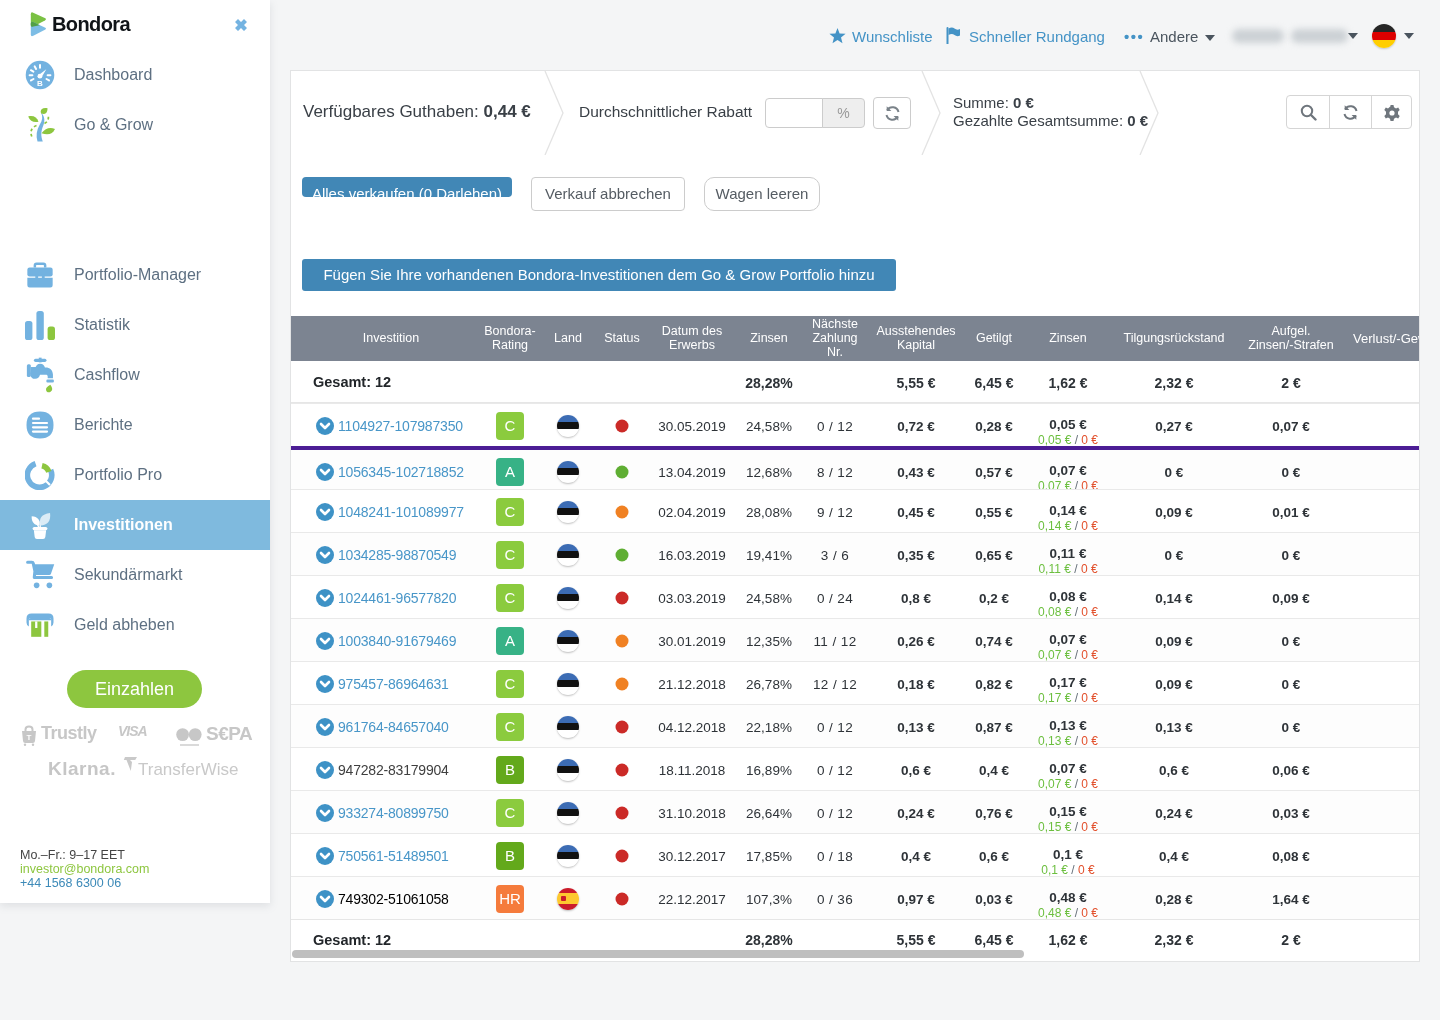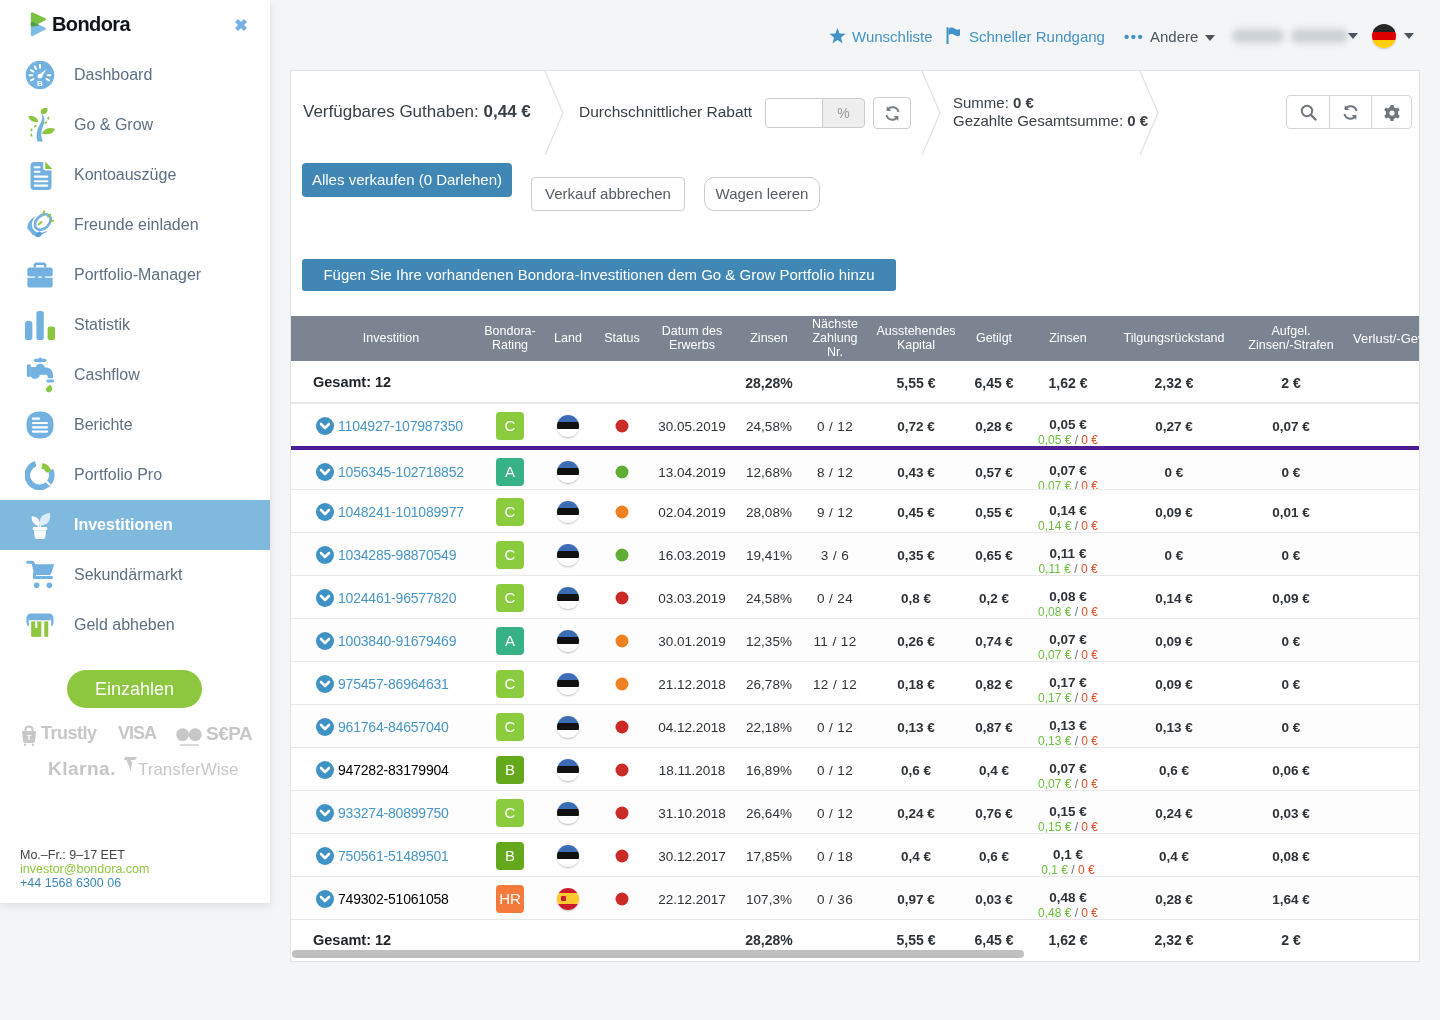--- a/index.html
+++ b/index.html
@@ -63,53 +63,20 @@
           <path d="M13.5 13.8 C8.5 14.8 5 13 3.2 8.4 C8.4 7.3 12 9.1 13.5 13.8 Z" fill="#8dc63f"></path>
           <path d="M16.5 25.2 C20.3 20.3 24.8 18.9 30 20.9 C27.8 25.9 23.3 27.4 16.5 25.2 Z" fill="#8dc63f"></path>
           <g fill="none" stroke="#8dc63f" stroke-width="1.7" stroke-dasharray="2.8 2.6">
             <path d="M19.5 15.5 C22.6 13.8 23.8 11.3 23.3 8"></path>
             <path d="M11.5 17.5 C6.5 19.5 4.8 23.5 6.8 28.5"></path>
           </g>
         </svg>
       </div>
       <div class="lb">Go &amp; Grow</div>
     </div>
-<div class="mitem" style="top:150px">
-      <div class="ic">
-        <svg width="30" height="32" viewBox="0 0 30 32">
-          <path d="M5.5 6.8 Q5.5 3 9.3 3 L18.2 3 L18.2 9.5 Q18.2 11.5 20.2 11.5 L26.5 11.5 L26.5 27.2 Q26.5 31 22.7 31 L9.3 31 Q5.5 31 5.5 27.2 Z" fill="#73b2e0"></path>
-          <path d="M20.2 2.8 L26.7 9.3 Q27.3 10 26.3 10 L21.2 10 Q20.2 10 20.2 9 Z" fill="#8dc63f"></path>
-          <g stroke="#fff" stroke-width="2.1" stroke-linecap="round">
-            <line x1="9.7" y1="8.2" x2="14.5" y2="8.2"></line>
-            <line x1="9.7" y1="12.8" x2="14.5" y2="12.8"></line>
-            <line x1="9.7" y1="17.6" x2="22.3" y2="17.6"></line>
-            <line x1="9.7" y1="22.2" x2="22.3" y2="22.2"></line>
-            <line x1="9.7" y1="26.6" x2="22.3" y2="26.6"></line>
-          </g>
-        </svg>
-      </div>
-      <div class="lb">Kontoauszüge</div>
-    </div>
-<div class="mitem" style="top:200px">
-      <div class="ic">
-        <svg width="34" height="34" viewBox="0 0 34 34">
-          <path d="M13.5 6.5 C7.5 8.5 2.8 14 2.6 20.6 L8.9 28.2 C14.9 29.6 21.9 27.6 25.9 23.4 C19 25.6 11.4 21.6 9.6 14.2 Z" fill="#73b2e0"></path>
-          <ellipse cx="20.2" cy="13.6" rx="10.2" ry="7.2" transform="rotate(-44 20.2 13.6)" fill="#fff" stroke="#fff" stroke-width="7"></ellipse>
-          <ellipse cx="20.2" cy="13.6" rx="10.2" ry="7.2" transform="rotate(-44 20.2 13.6)" fill="none" stroke="#73b2e0" stroke-width="3"></ellipse>
-          <path d="M10.8 28.6 C13 31.4 16.4 31.4 18.3 29 C19.8 26.8 18.9 24.6 16.2 24 Z" fill="#5d9fd4"></path>
-          <g stroke="#8dc63f" stroke-width="2.1" stroke-linecap="round">
-            <line x1="20.4" y1="4.4" x2="21.8" y2="1.4"></line>
-            <line x1="26" y1="7.4" x2="28.4" y2="5"></line>
-            <line x1="28.8" y1="12.8" x2="32" y2="12"></line>
-            <line x1="15.4" y1="16.4" x2="18.8" y2="13.6"></line>
-          </g>
-        </svg>
-      </div>
-      <div class="lb">Freunde einladen</div>
-    </div>
 <div class="mitem" style="top:250px">
       <div class="ic">
         <svg width="32" height="30" viewBox="0 0 32 30">
           <path d="M10.5 7 L10.5 4.8 Q10.5 3 12.3 3 L19.7 3 Q21.5 3 21.5 4.8 L21.5 7" fill="none" stroke="#73b2e0" stroke-width="2.6"></path>
           <rect x="2.5" y="7" width="27" height="9.5" rx="2.4" fill="#73b2e0"></rect>
           <path d="M2.5 18 L11 18 L11 14.5 L14 14.5 L14 18 L18 18 L18 14.5 L21 14.5 L21 18 L29.5 18 L29.5 26 Q29.5 28.4 27.1 28.4 L4.9 28.4 Q2.5 28.4 2.5 26 Z" fill="#73b2e0"></path>
         </svg>
       </div>
       <div class="lb">Portfolio-Manager</div>
     </div>
@@ -204,21 +171,21 @@
 <div class="abs" style="left:67px;top:670px;width:135px;height:38px;background:#8dc63f;border-radius:19px;color:#fff;font-size:18px;text-align:center;line-height:38px;">Einzahlen</div>
 <div class="abs" style="left:18px;top:722px;width:234px;height:26px;color:#c7c7c7;">
 <svg class="abs" style="left:0px;top:2px" width="22" height="22" viewBox="0 0 22 22">
         <path d="M4 7 L18 7 L17 17 Q16.8 19 14.8 19 L7.2 19 Q5.2 19 5 17 Z" fill="#c7c7c7"></path>
         <path d="M7.5 8 L7.5 5.5 Q7.5 2.5 11 2.5 Q14.5 2.5 14.5 5.5 L14.5 8" fill="none" stroke="#c7c7c7" stroke-width="2"></path>
         <circle cx="7" cy="20.8" r="1.2" fill="#c7c7c7"></circle>
         <circle cx="15" cy="20.8" r="1.2" fill="#c7c7c7"></circle>
         <text x="11" y="15.5" font-size="8" font-weight="bold" fill="#fff" text-anchor="middle" font-family="Liberation Sans">T</text>
       </svg>
 <div class="abs" style="left:23px;top:1px;font-size:18px;font-weight:bold;letter-spacing:-0.5px;">Trustly</div>
-<div class="abs" style="left:100px;top:1px;font-size:18px;font-weight:bold;letter-spacing:-1px;">VISA</div>
+<div class="abs" style="left:100px;top:1px;font-size:14px;font-weight:bold;font-style:italic;letter-spacing:-1px;">VISA</div>
 <svg class="abs" style="left:158px;top:6px" width="27" height="19" viewBox="0 0 27 19">
         <circle cx="6.6" cy="6.6" r="6.4" fill="#c7c7c7"></circle>
         <circle cx="19.2" cy="6.6" r="6.4" fill="#c7c7c7"></circle>
         <rect x="4" y="16.2" width="19" height="1.6" fill="#d2d2d2"></rect>
       </svg>
 <div class="abs" style="left:188px;top:1px;font-size:19px;font-weight:bold;letter-spacing:-0.5px;">S€PA</div>
 </div>
 <div class="abs" style="left:48px;top:758px;width:174px;height:24px;color:#c9c9c9;">
 <div class="abs" style="left:0px;top:0px;font-size:19px;font-weight:bold;letter-spacing:0.5px;color:#c6c6c6;">Klarna.</div>
 <svg class="abs" style="left:74px;top:-3px" width="18" height="18" viewBox="0 0 18 18">
@@ -284,21 +251,21 @@
           <path d="M2.5 10 A6.2 6.2 0 0 0 13.8 11.8"></path>
         </g>
         <path d="M2.7 1.2 L2.7 6 L7.4 6 Z" fill="#6f767d"></path>
         <path d="M14.3 15.8 L14.3 11 L9.6 11 Z" fill="#6f767d"></path>
       </svg>
 <svg style="position:absolute;left:96px;top:8px" width="18" height="18" viewBox="0 0 18 18">
         <path d="M7.5 1 L10.5 1 L11 3.3 L13 4.4 L15.2 3.5 L16.7 6.1 L15 7.8 L15 10.2 L16.7 11.9 L15.2 14.5 L13 13.6 L11 14.7 L10.5 17 L7.5 17 L7 14.7 L5 13.6 L2.8 14.5 L1.3 11.9 L3 10.2 L3 7.8 L1.3 6.1 L2.8 3.5 L5 4.4 L7.5 2.3 Z" fill="#6f767d"></path>
         <circle cx="9" cy="9" r="2.6" fill="#fff"></circle>
       </svg>
 </div>
-<div class="abs btn-blue" style="left:11px;top:92px;width:210px;height:34px;line-height:34px;">Alles verkaufen (0 Darlehen)</div>
+<div class="abs btn-blue" style="left:11px;top:106px;width:210px;height:20px;line-height:34px;">Alles verkaufen (0 Darlehen)</div>
 <div class="abs btn-white" style="left:240px;top:106px;width:154px;height:34px;line-height:32px;">Verkauf abbrechen</div>
 <div class="abs btn-white" style="left:413px;top:106px;width:116px;height:34px;line-height:32px;border-radius:10px;">Wagen leeren</div>
 <div class="abs btn-blue" style="left:11px;top:188px;width:594px;height:32px;line-height:32px;border-radius:3px;">Fügen Sie Ihre vorhandenen Bondora-Investitionen dem Go &amp; Grow Portfolio hinzu</div>
 <div class="abs" style="left:0;top:245px;width:1128px;height:45px;background:#7c8491;">
 <div class="th" style="left:100px;top:22px;">Investition</div>
 <div class="th" style="left:219px;top:22px;">Bondora-<br>Rating</div>
 <div class="th" style="left:277px;top:22px;">Land</div>
 <div class="th" style="left:331px;top:22px;">Status</div>
 <div class="th" style="left:401px;top:22px;">Datum des<br>Erwerbs</div>
 <div class="th" style="left:478px;top:22px;">Zinsen</div>
@@ -501,21 +468,21 @@
 <div class="cell bold" style="left:777px;top:20px;">0,13 €</div>
 <div class="cell sub" style="left:777px;top:36px;"><span class="subg">0,13 €</span><span style="color:#66707a"> / </span><span class="subr">0 €</span></div>
 <div class="cell bold" style="left:883px;top:21.5px;">0,13 €</div>
 <div class="cell bold" style="left:1000px;top:21.5px;">0 €</div>
 </div>
 <div class="abs" style="left:0;top:676px;width:1128px;height:43px;border-top:1px solid #e9e9e9;background:#fff;">
 <svg style="position:absolute;left:25px;top:13px" width="18" height="18" viewBox="0 0 18 18">
         <circle cx="9" cy="9" r="9" fill="#3e92c6"></circle>
         <path d="M5 7 L9 11 L13 7" fill="none" stroke="#fff" stroke-width="2.6" stroke-linecap="round" stroke-linejoin="round"></path>
       </svg>
-<div style="position:absolute;left:47px;top:13.5px;font-size:14px;letter-spacing:-0.2px;color:#000000;">947282-83179904</div>
+<div style="position:absolute;left:47px;top:13.5px;font-size:14px;letter-spacing:-0.2px;color:#404040;">947282-83179904</div>
 <div class="badge b" style="left:219px;top:21.5px;">B</div>
 <div class="flag" style="left:277px;top:21.5px;">
         <div style="height:7.4px;background:#3c6cb4;"></div>
         <div style="height:7.3px;background:#111;"></div>
         <div style="height:7.3px;background:#fff;"></div>
       </div>
 <div class="dot" style="left:331px;top:21.5px;background:#cb2a27;"></div>
 <div class="cell" style="left:401px;top:21.5px;">18.11.2018</div>
 <div class="cell" style="left:478px;top:21.5px;">16,89%</div>
 <div class="cell" style="left:544px;top:21.5px;letter-spacing:0.4px;">0 / 12</div>

